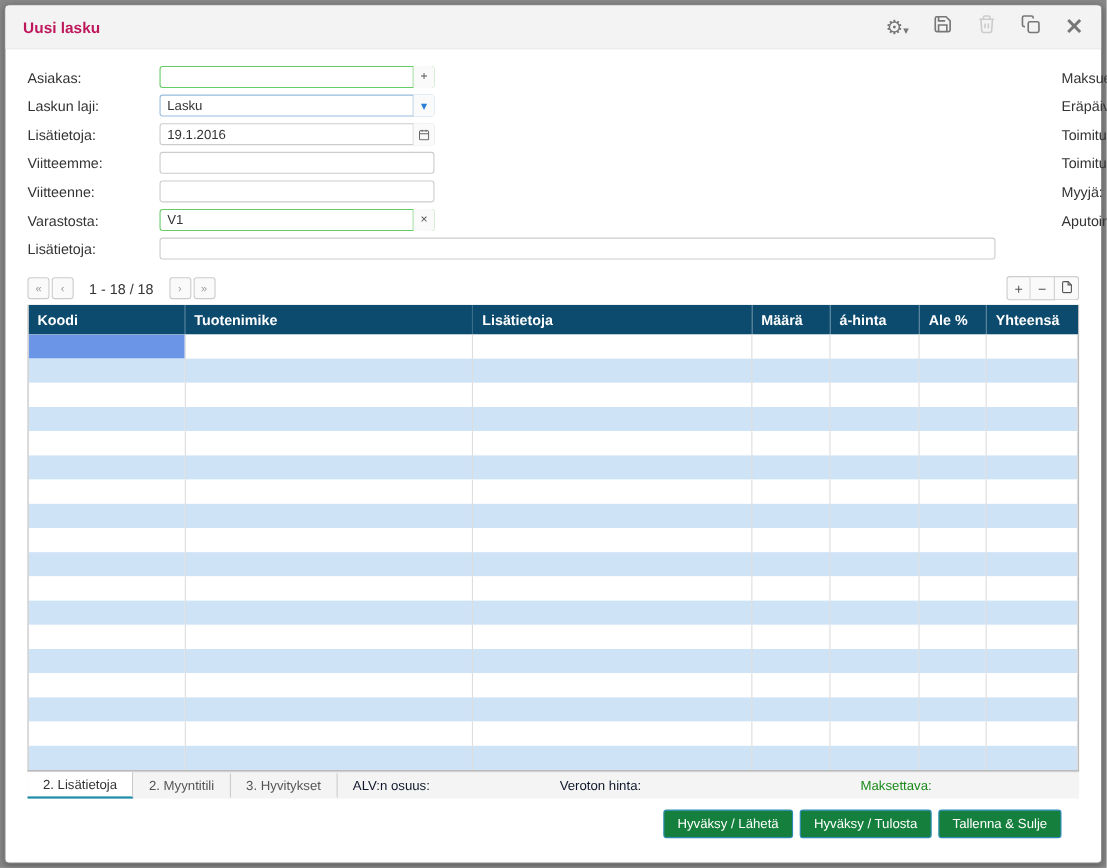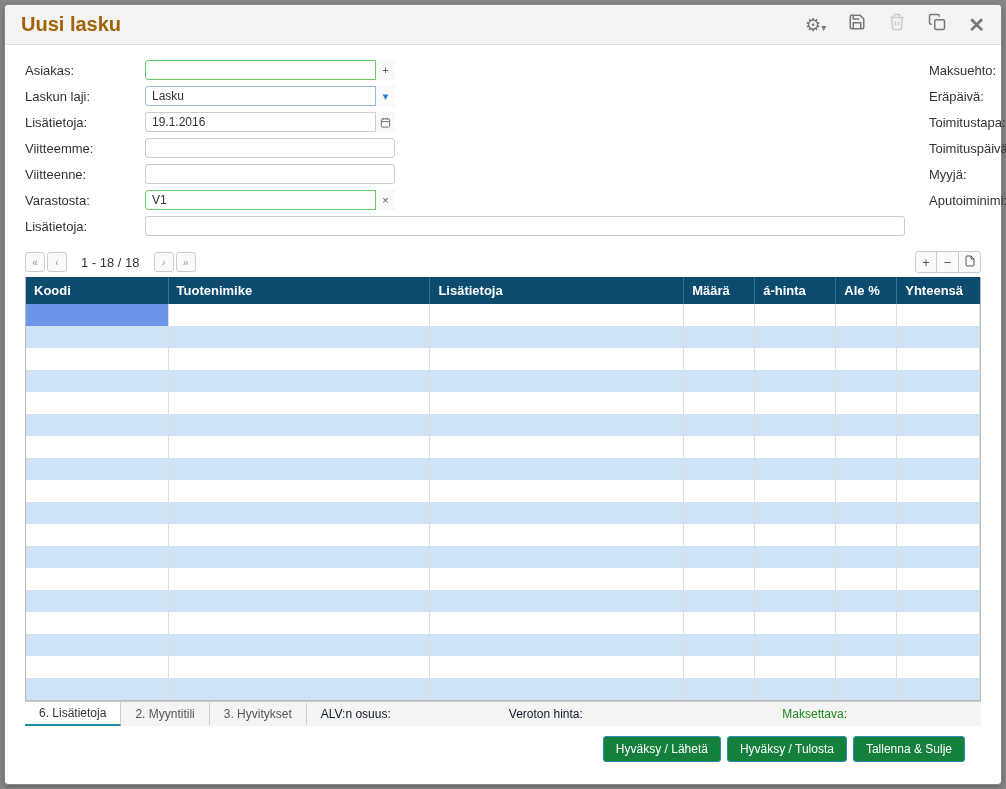--- a/index.html
+++ b/index.html
@@ -26,33 +26,33 @@
   .titlebar {
     height: 42px;
     background: #f3f3f3;
     border-bottom: 1px solid #ddd;
     display: flex;
     align-items: center;
     padding: 0 12px 0 16px;
     border-radius: 4px 4px 0 0;
   }
   .titlebar h1 {
-    font-size: 20px;
+    font-size: 14px;
     font-weight: 600;
-    color: #a16207;
+    color: #be185d;
     flex: 1;
   }
   .titlebar .tools { display: flex; gap: 14px; align-items: center; }
   .titlebar .tools button {
     background: none; border: none; cursor: pointer;
     color: #777; font-size: 18px; padding: 2px 4px;
   }
   .titlebar .tools button.disabled { color: #ccc; cursor: default; }
   .content { padding: 14px 20px 10px 20px; flex: 1; display: flex; flex-direction: column; }
-  .form-area { display: flex; gap: 24px; }
+  .form-area { display: flex; gap: 60px; }
   .col { flex: 1; }
   .field { display: flex; align-items: center; margin-bottom: 4px; min-height: 22px; }
   .field label { width: 120px; color: #333; font-size: 13px; }
   .inputwrap {
     position: relative; flex: 0 0 250px;
   }
   .inputwrap.wide { flex: 0 0 760px; }
   .inputwrap input {
     width: 100%; height: 20px; border: 1px solid #ccc; border-radius: 3px;
     padding: 1px 22px 1px 6px; font-size: 12px; color: #333;
@@ -428,21 +428,21 @@
               <td class="col-maara"></td>
               <td class="col-hinta"></td>
               <td class="col-ale"></td>
               <td class="col-yht"></td>
             </tr>
           </tbody>
       </table>
     </div>
 
     <div class="bottom-tabs">
-      <div class="tab active">6. Lisätietoja</div>
+      <div class="tab active">2. Lisätietoja</div>
       <div class="tab">2. Myyntitili</div>
       <div class="tab">3. Hyvitykset</div>
       <div class="info">ALV:n osuus:</div>
       <div class="info" style="margin-left:90px;">Veroton hinta:</div>
       <div class="info pay">Maksettava:</div>
     </div>
 
     <div class="footer">
       <button>Hyväksy / Lähetä</button>
       <button>Hyväksy / Tulosta</button>

